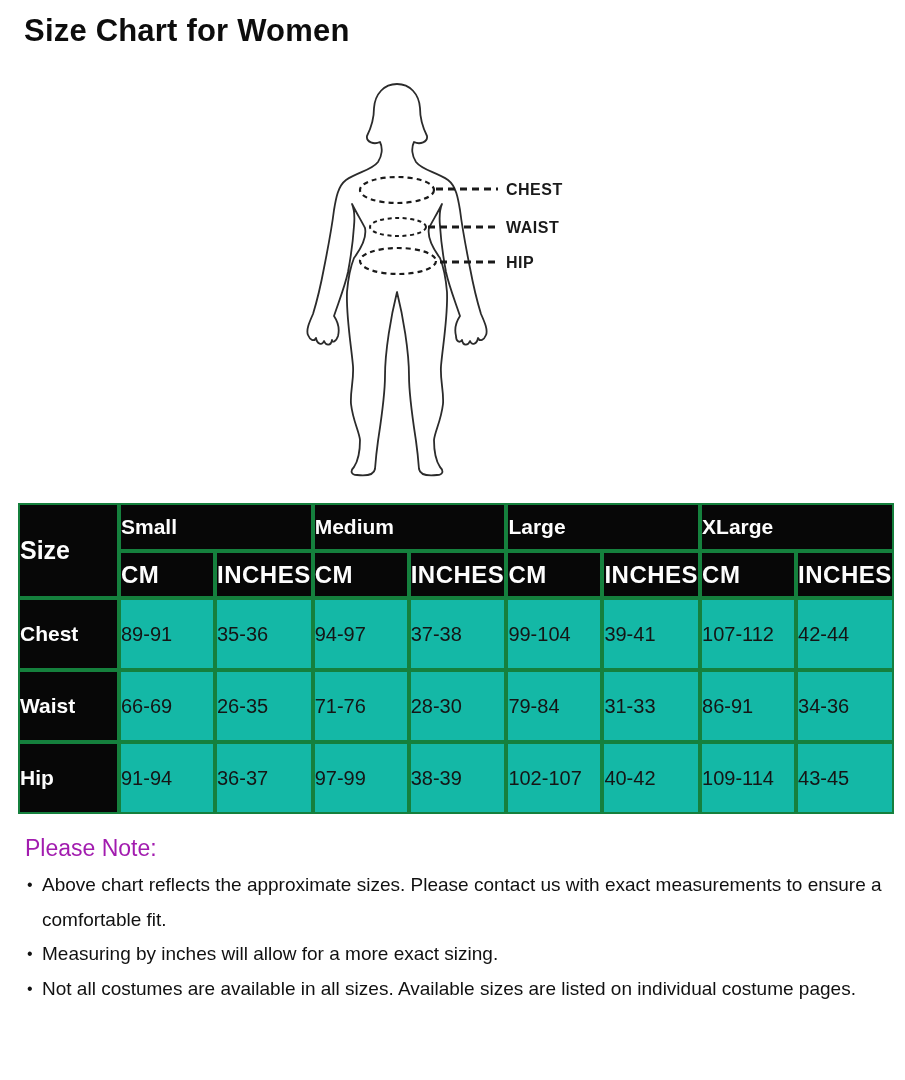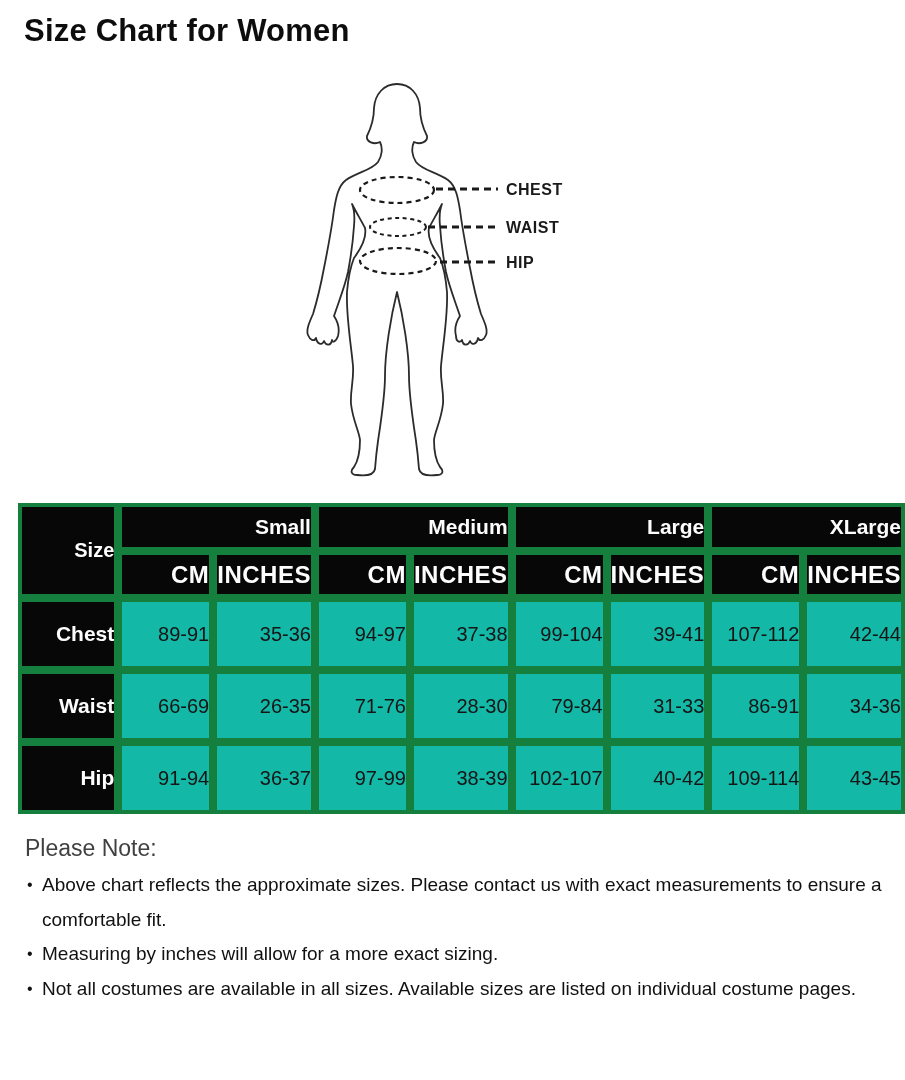--- a/index.html
+++ b/index.html
@@ -42,31 +42,31 @@
     position: absolute;
     left: 18px;
     top: 503px;
     border-spacing: 0;
     border-collapse: separate;
     table-layout: fixed;
   }
   .size-table col.c-size { width: 101px; }
   .size-table col.c-data { width: 96px; }
   .size-table th, .size-table td {
-    border: 4px solid #15803d;
-    text-align: right;
+    border: 2px solid #15803d;
+    text-align: left;
     vertical-align: middle;
     padding: 0;
   }
   .size-table th.hdr {
     background: #070707;
     color: #fdfdfd;
     font-weight: bold;
   }
-  .size-table th.corner { font-size: 20px; }
+  .size-table th.corner { font-size: 25px; }
   .size-table th.group { font-size: 21px; height: 48px; }
   .size-table th.unit  { font-size: 24px; height: 47px; letter-spacing: 0.5px; }
   .size-table th.rowlabel {
     background: #070707;
     color: #fdfdfd;
     font-weight: bold;
     font-size: 21px;
     height: 72px;
   }
   .size-table td.val {
@@ -77,21 +77,21 @@
   }
   .notes {
     position: absolute;
     left: 25px;
     top: 833px;
     width: 858px;
   }
   .notes-heading {
     font-size: 23px;
     font-weight: normal;
-    color: #404040;
+    color: #a21caf;
     line-height: 30px;
     margin-bottom: 5px;
   }
   .notes ul { list-style: none; }
   .notes li {
     position: relative;
     padding-left: 17px;
     font-size: 19px;
     line-height: 34.5px;
     color: #111;

